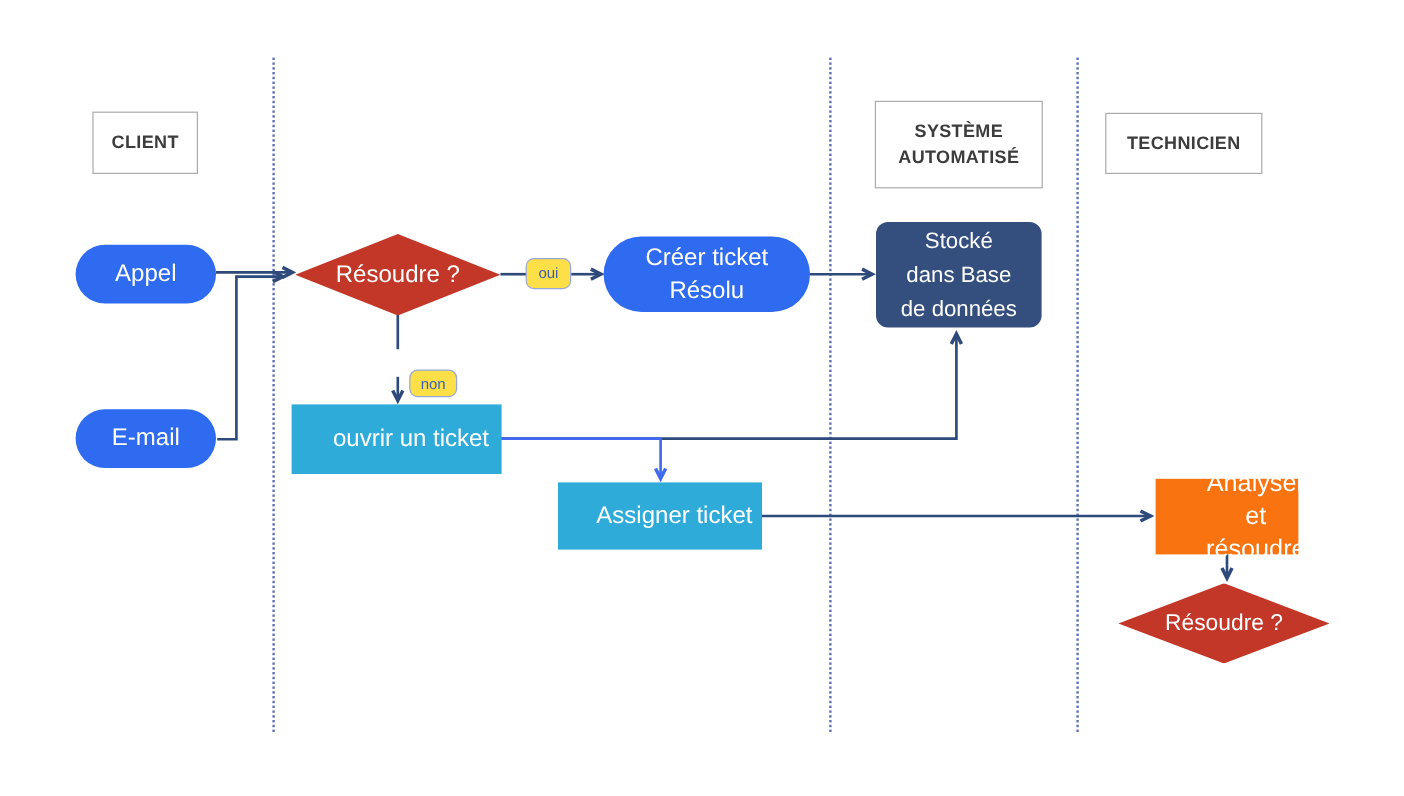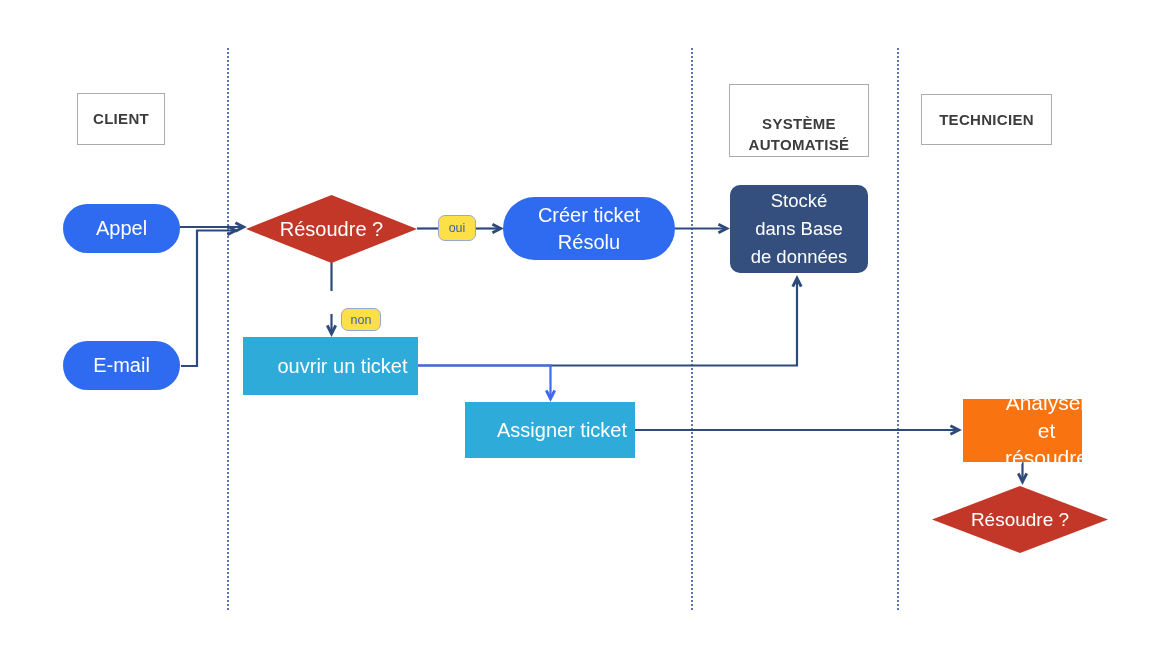--- a/index.html
+++ b/index.html
@@ -11,21 +11,21 @@
   .sep{position:absolute;top:48px;height:562px;width:0;border-left:2px dotted var(--lane_line);opacity:.9;}
   
   .hdr{
     position:absolute;background:#ffffff;border:1px solid var(--header_border);
     display:flex;align-items:center;justify-content:center;text-align:center;
     font-weight:700;font-size:15px;letter-spacing:.3px;color:var(--header_text);
     line-height:1.45;box-sizing:border-box;
   }
   .hdr-client{left:77px;top:93px;width:88px;height:52px;}
   .hdr-support{left:352px;top:93px;width:190px;height:52px;}
-  .hdr-systeme{left:729px;top:84px;width:140px;height:73px;padding:0 6px;align-items:flex-end;}
+  .hdr-systeme{left:729px;top:84px;width:140px;height:73px;padding:0 6px;}
   .hdr-technicien{left:921px;top:94px;width:131px;height:51px;}
   
   .shape{
     position:absolute;display:flex;flex-direction:column;align-items:center;justify-content:center;
     color:#ffffff;text-align:center;box-sizing:border-box;font-size:20px;line-height:1.32;
   }
   .pill{background:var(--pill_blue);border-radius:26px;}
   .appel{left:63px;top:204px;width:117px;height:49px;}
   .email{left:63px;top:341px;width:117px;height:49px;}
   .creer{left:503px;top:197px;width:172px;height:63px;border-radius:32px;}

